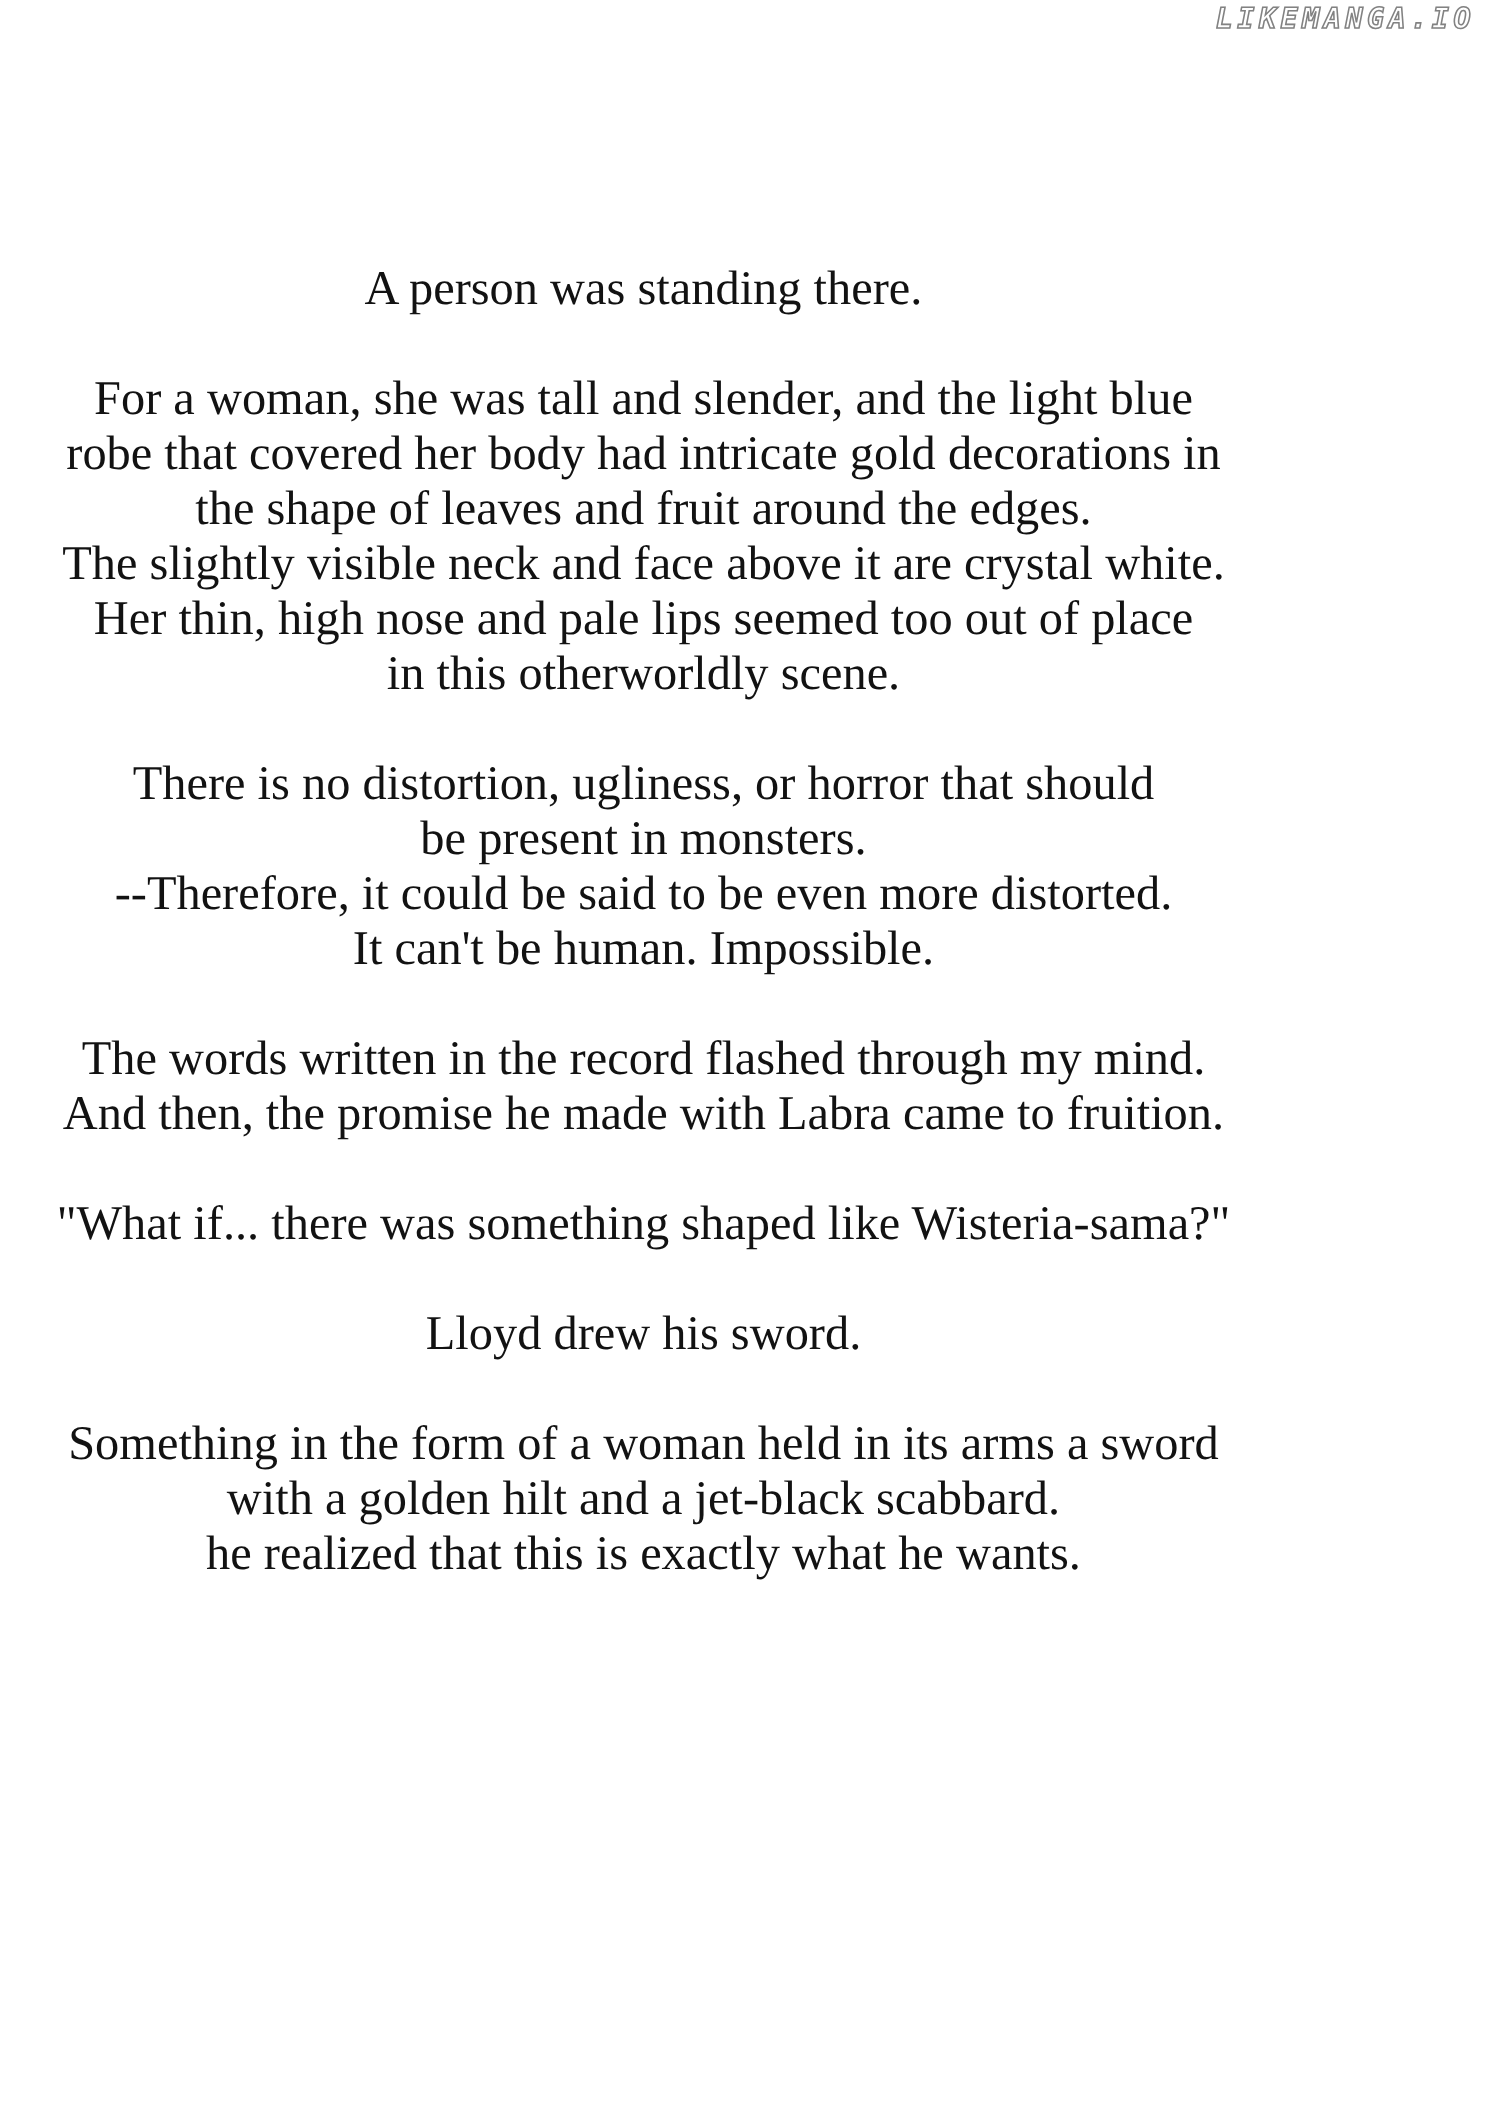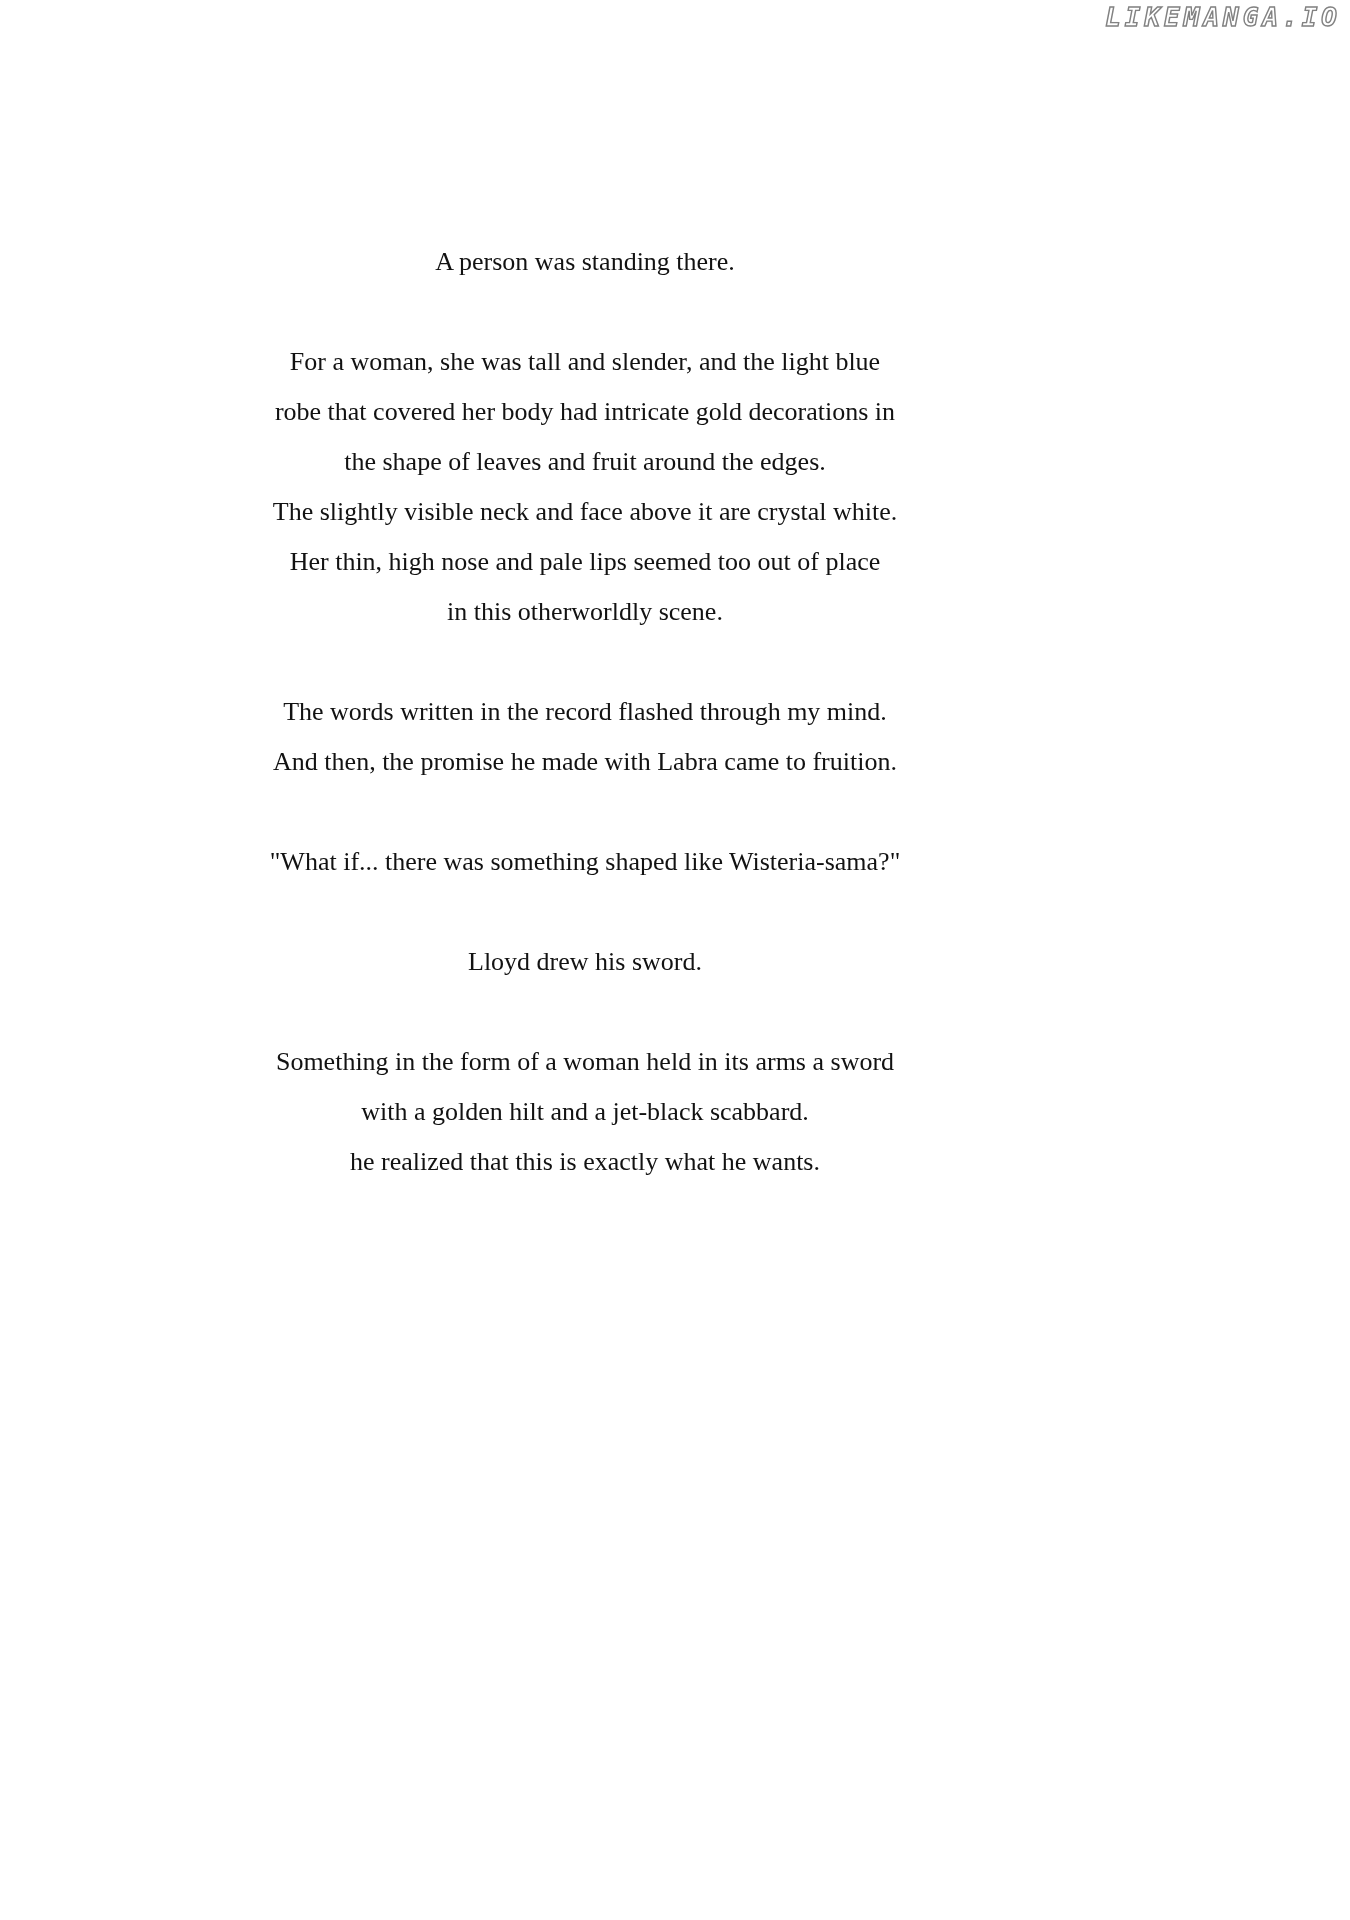--- a/index.html
+++ b/index.html
@@ -31,21 +31,21 @@
   }
   .text-column {
     position: absolute;
     top: 0;
     left: 0;
     width: 1170px;
     box-sizing: border-box;
     padding-top: 237px;
     text-align: center;
     color: #121212;
-    font-size: 26px;
+    font-size: 44px;
     line-height: 50px;
   }
   .para {
     margin: 0 0 50px 0;
     white-space: pre-line;
   }
 </style>
 </head>
 <body>
 
@@ -54,20 +54,24 @@
   <div class="watermark">LIKEMANGA.IO</div>
 
   <div class="text-column">
     <p class="para">A person was standing there.</p>
     <p class="para">For a woman, she was tall and slender, and the light blue
 robe that covered her body had intricate gold decorations in
 the shape of leaves and fruit around the edges.
 The slightly visible neck and face above it are crystal white.
 Her thin, high nose and pale lips seemed too out of place
 in this otherworldly scene.</p>
+    <p class="para">There is no distortion, ugliness, or horror that should
+be present in monsters.
+--Therefore, it could be said to be even more distorted.
+It can't be human. Impossible.</p>
     <p class="para">The words written in the record flashed through my mind.
 And then, the promise he made with Labra came to fruition.</p>
     <p class="para">"What if... there was something shaped like Wisteria-sama?"</p>
     <p class="para">Lloyd drew his sword.</p>
     <p class="para">Something in the form of a woman held in its arms a sword
 with a golden hilt and a jet-black scabbard.
 he realized that this is exactly what he wants.</p>
   </div>
 
 </div>

